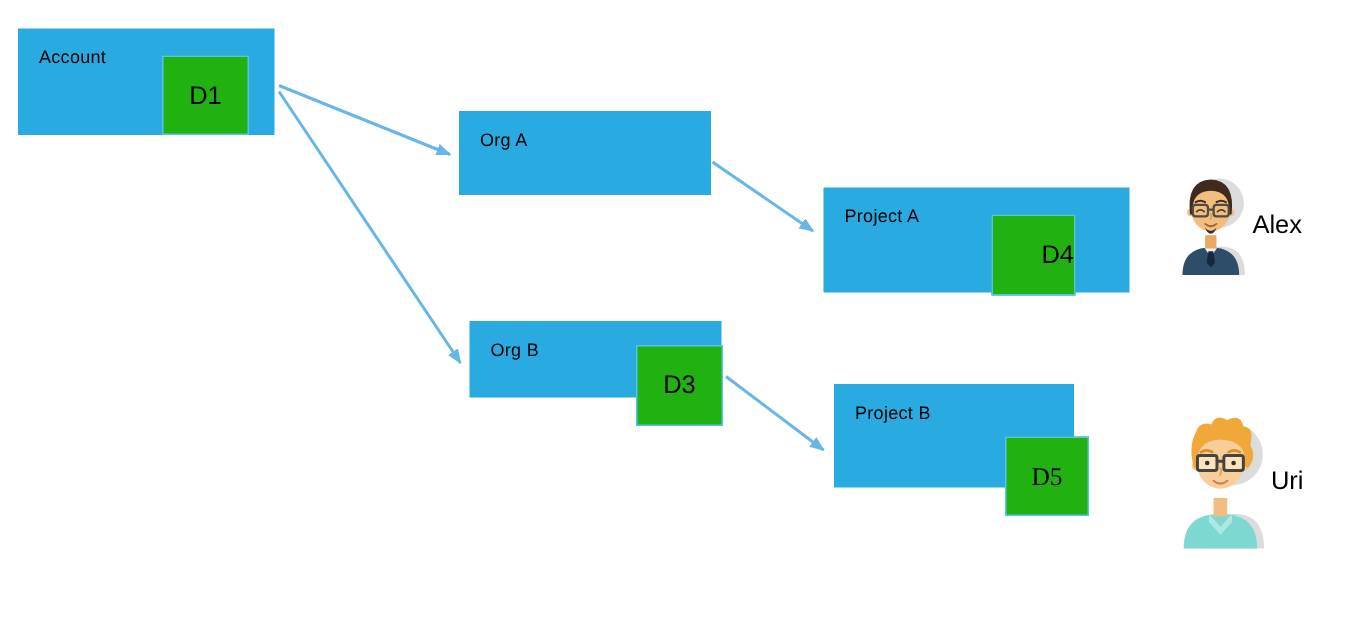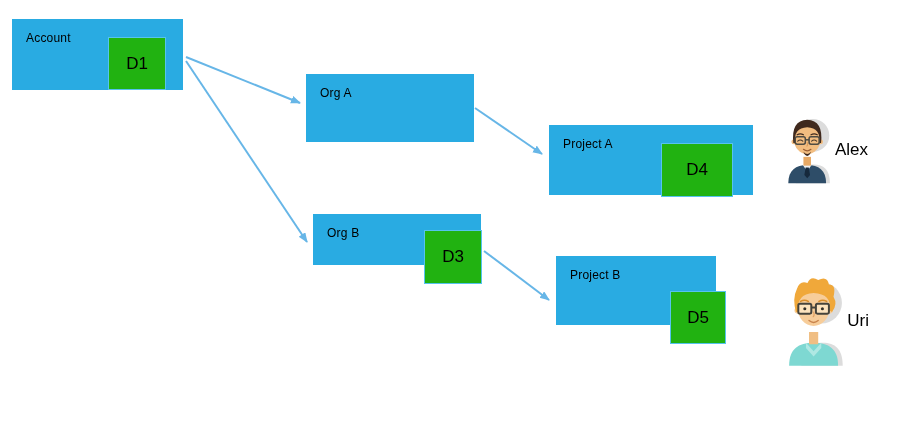--- a/index.html
+++ b/index.html
@@ -41,42 +41,42 @@
     <line x1="484" y1="251" x2="549" y2="300" marker-end="url(#ah)"></line>
   </svg>
 
   <div class="node" style="left:12px;top:19px;width:171px;height:71px;">
     <span class="node-label">Account</span>
   </div>
   <div class="badge" style="left:108px;top:37px;width:58px;height:53px;">
     <span>D1</span>
   </div>
 
-  <div class="node" style="left:306px;top:74px;width:168px;height:68px;">
+  <div class="node" style="left:306px;top:74px;width:168px;height:56px;">
     <span class="node-label">Org A</span>
   </div>
 
   <div class="node" style="left:549px;top:125px;width:204px;height:70px;">
     <span class="node-label">Project A</span>
   </div>
-  <div class="badge" style="left:661px;top:143px;width:72px;height:54px;">
+  <div class="badge" style="left:661px;top:143px;width:56px;height:54px;justify-content:flex-end;">
     <span>D4</span>
   </div>
 
   <div class="node" style="left:313px;top:214px;width:168px;height:51px;">
     <span class="node-label">Org B</span>
   </div>
   <div class="badge" style="left:424px;top:230px;width:58px;height:54px;text-align:right;">
     <span>D3</span>
   </div>
 
   <div class="node" style="left:556px;top:256px;width:140px;height:69px;padding-left:20px;">
     <span class="node-label">Project B</span>
   </div>
-  <div class="badge" style="left:670px;top:291px;width:56px;height:53px;">
+  <div class="badge" style="left:670px;top:291px;width:56px;height:53px;font-family:Liberation Serif, serif;">
     <span>D5</span>
   </div>
 
   <div class="user" style="left:782px;top:92px;width:86px;">
     <svg width="84" height="112" viewBox="0 0 84 112">
       <g fill="#dcdcdc">
         <circle cx="49" cy="36" r="26"></circle>
         <path d="M22 112 C22 90 34 82 50 82 C66 82 76 90 76 112 Z"></path>
       </g>
       <path d="M10 112 C10 91 22 83 40 83 C58 83 70 91 70 112 Z" fill="#2e4d68"></path>

